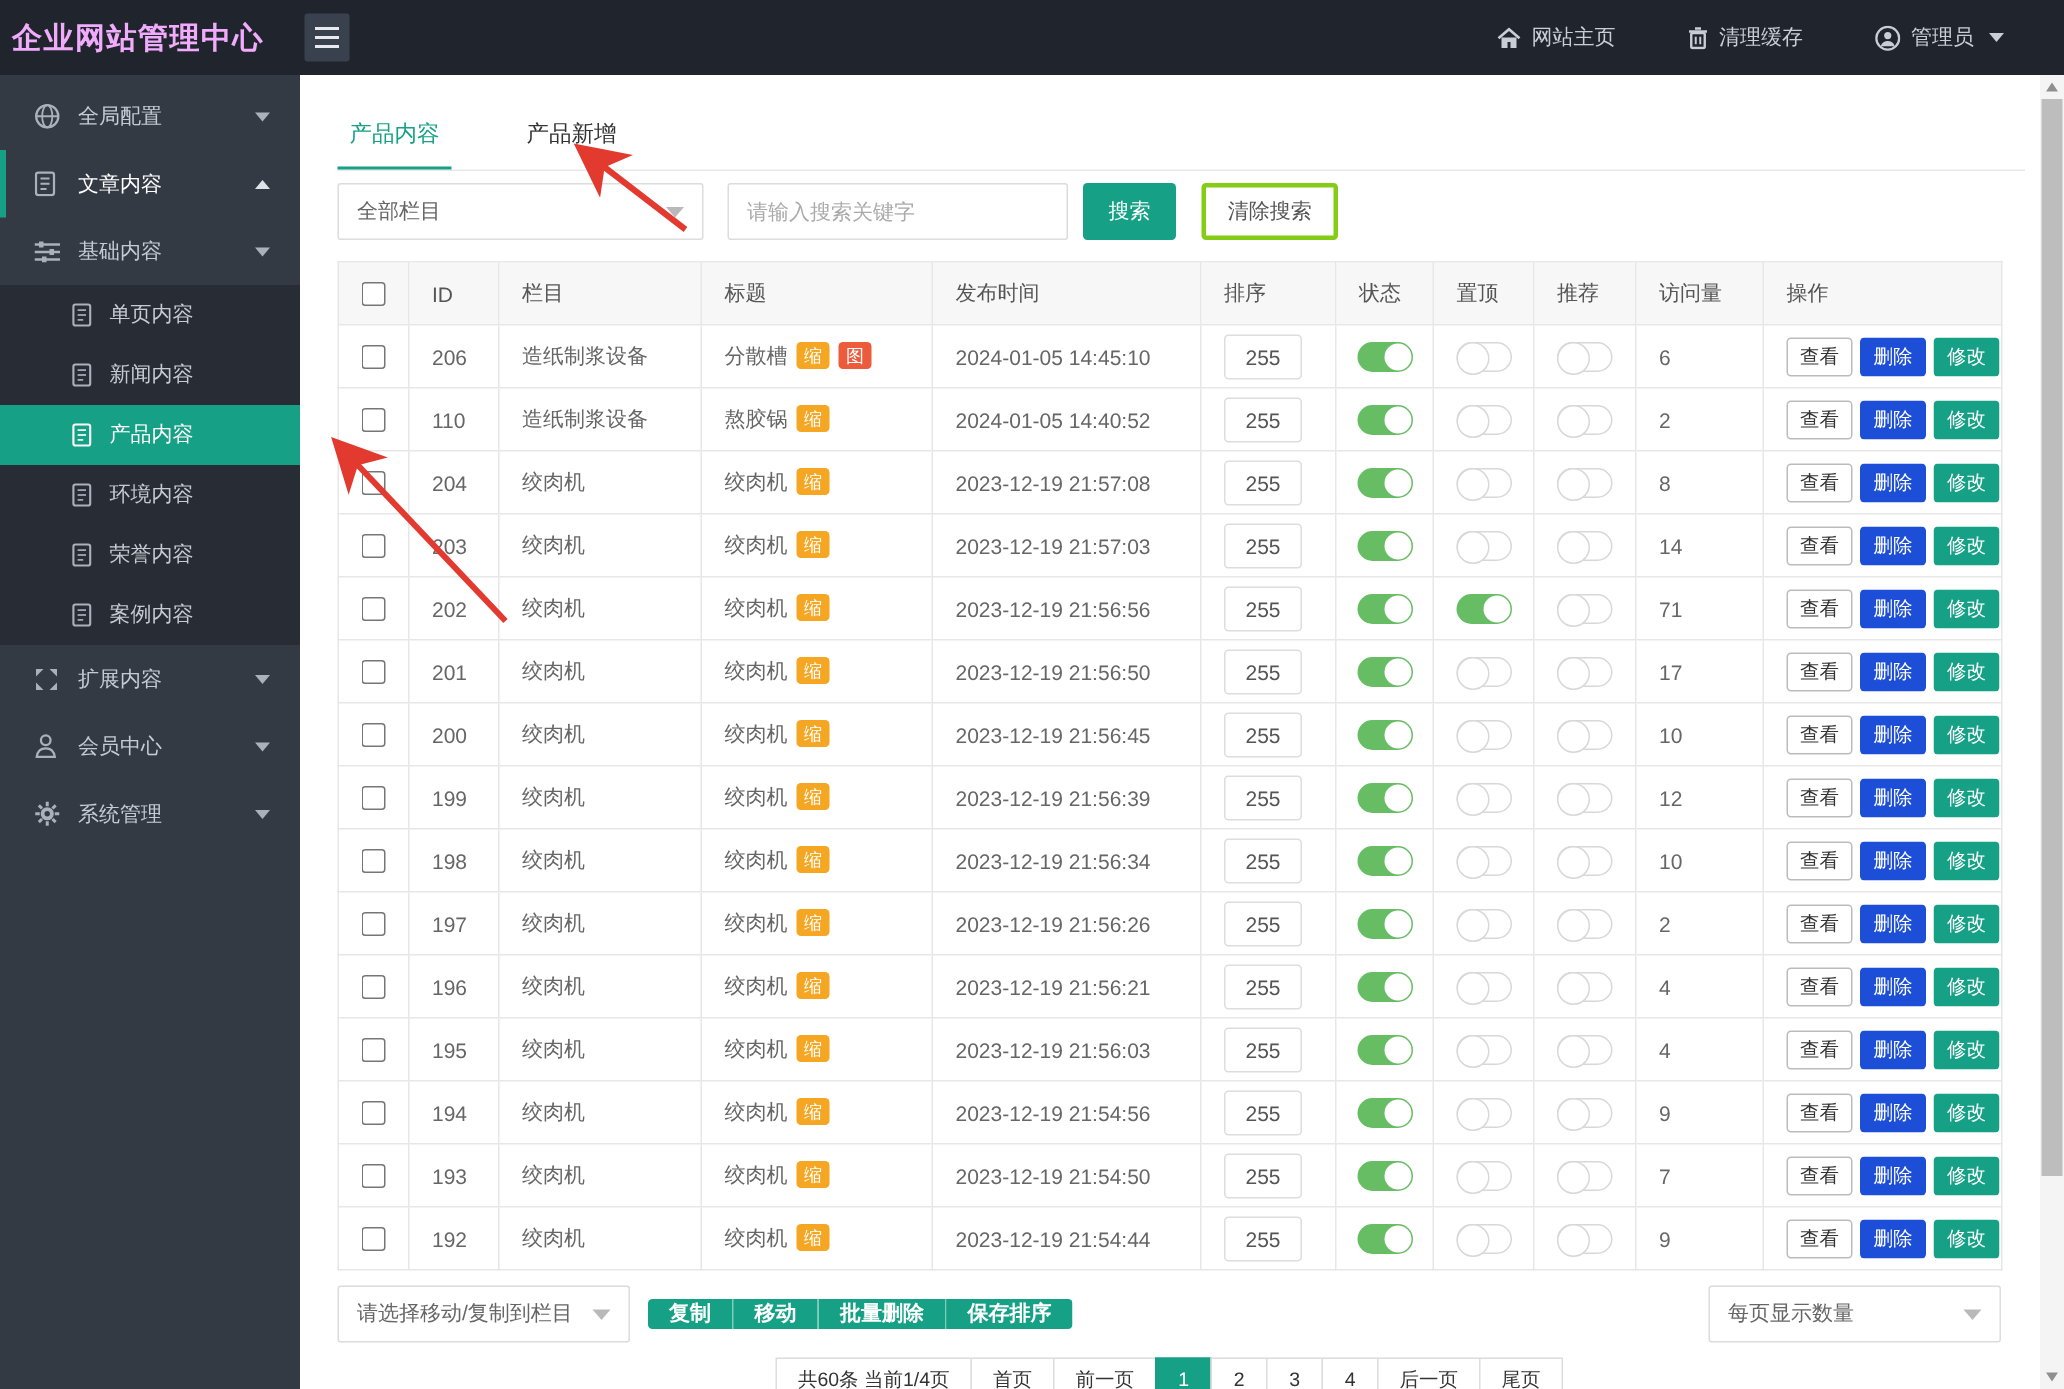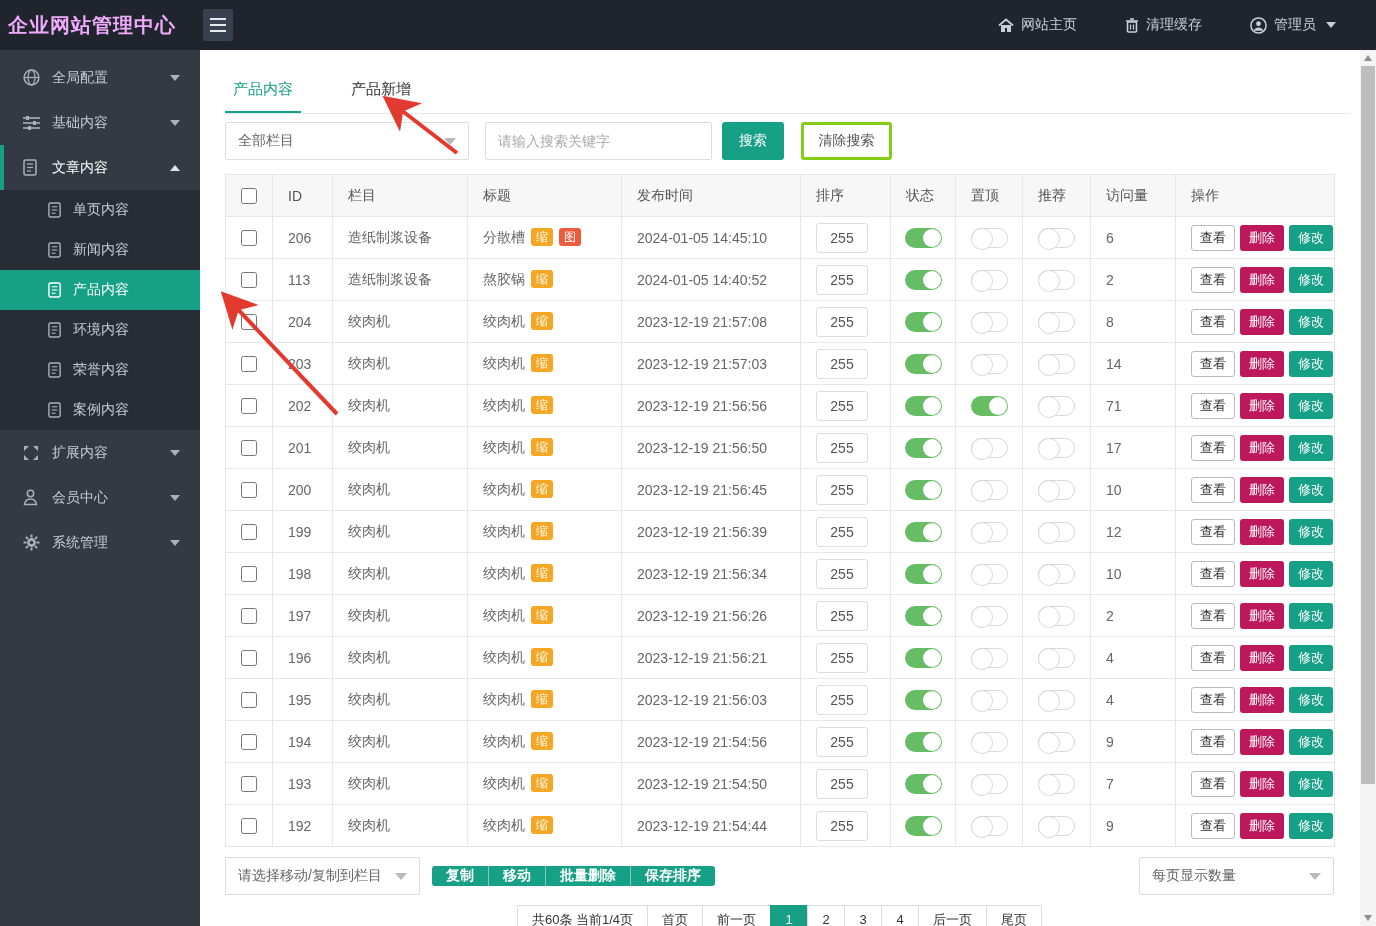--- a/index.html
+++ b/index.html
@@ -62,21 +62,21 @@
   .badge.thumb { background:#f5a623; }
   .badge.image { background:#eb5b3c; }
   .sort-input { width:52px; height:30px; border:1px solid #ddd; border-radius:3px; text-align:center; font-size:14px; color:#555; outline:none; font-family:inherit; }
   .toggle { display:inline-block; position:relative; width:37px; height:20px; border-radius:10px; vertical-align:middle; cursor:pointer; }
   .toggle.on { background:#67bd63; }
   .toggle.on::after { content:""; position:absolute; right:1px; top:1px; width:18px; height:18px; border-radius:50%; background:#fff; }
   .toggle.off { background:#fff; border:1px solid #d8d8d8; }
   .toggle.off::after { content:""; position:absolute; left:-1px; top:-1px; width:20px; height:20px; border-radius:50%; background:#fff; border:1px solid #d8d8d8; }
   .abtn { display:inline-block; height:26px; line-height:24px; padding:0 8px; margin-right:5px; border-radius:3px; font-size:13px; cursor:pointer; border:1px solid transparent; font-family:inherit; }
   .abtn.view { background:#fff; border-color:#bbb; color:#333; }
-  .abtn.delete { background:#be185d; color:#fff; }
+  .abtn.delete { background:#1d4ed8; color:#fff; }
   .abtn.edit { background:#16a085; color:#fff; }
 
   
   .foot-row { display:flex; align-items:center; margin:10px 0 0 25px; width:1109px; }
   .w195 { width:195px; }
   .group { display:flex; margin-left:12px; }
   .gbtn { height:20px; padding:0 14px; background:#16a085; color:#fff; border:none; border-left:1px solid rgba(255,255,255,.45); font-size:14px; font-weight:bold; cursor:pointer; font-family:inherit; }
   .gbtn:first-child { border-left:none; border-radius:3px 0 0 3px; }
   .gbtn:last-child { border-radius:0 3px 3px 0; }
   .foot-right { margin-left:auto; }
@@ -151,45 +151,45 @@
         <span class="sicon">
           <svg width="17" height="17" viewBox="0 0 17 17">
               <circle cx="8.5" cy="8.5" r="7.4" fill="none" stroke="currentColor" stroke-width="1.5"></circle>
               <ellipse cx="8.5" cy="8.5" rx="3.4" ry="7.4" fill="none" stroke="currentColor" stroke-width="1.2"></ellipse>
               <line x1="1.3" y1="8.5" x2="15.7" y2="8.5" stroke="currentColor" stroke-width="1.2"></line>
             </svg>
         </span>
         <span>全局配置</span>
         <span class="scaret caret-down"></span>
       </div>
+      <div class="sitem parent-active">
+        <span class="sicon">
+          <svg width="15" height="17" viewBox="0 0 15 17">
+              <rect x="1" y="1" width="12" height="15" rx="1.5" fill="none" stroke="currentColor" stroke-width="1.5"></rect>
+              <line x1="4" y1="5" x2="10" y2="5" stroke="currentColor" stroke-width="1.2"></line>
+              <line x1="4" y1="8.5" x2="10" y2="8.5" stroke="currentColor" stroke-width="1.2"></line>
+              <line x1="4" y1="12" x2="8" y2="12" stroke="currentColor" stroke-width="1.2"></line>
+            </svg>
+        </span>
+        <span>文章内容</span>
+        <span class="scaret caret-up"></span>
+      </div>
       <div class="sitem">
         <span class="sicon">
           <svg width="17" height="15" viewBox="0 0 17 15">
               <line x1="0" y1="3" x2="17" y2="3" stroke="currentColor" stroke-width="1.6"></line>
               <rect x="3" y="1" width="3" height="4" fill="currentColor"></rect>
               <line x1="0" y1="8" x2="17" y2="8" stroke="currentColor" stroke-width="1.6"></line>
               <rect x="10" y="6" width="3" height="4" fill="currentColor"></rect>
               <line x1="0" y1="13" x2="17" y2="13" stroke="currentColor" stroke-width="1.6"></line>
               <rect x="5" y="11" width="3" height="4" fill="currentColor"></rect>
             </svg>
         </span>
         <span>基础内容</span>
         <span class="scaret caret-down"></span>
-      </div>
-      <div class="sitem parent-active">
-        <span class="sicon">
-          <svg width="15" height="17" viewBox="0 0 15 17">
-              <rect x="1" y="1" width="12" height="15" rx="1.5" fill="none" stroke="currentColor" stroke-width="1.5"></rect>
-              <line x1="4" y1="5" x2="10" y2="5" stroke="currentColor" stroke-width="1.2"></line>
-              <line x1="4" y1="8.5" x2="10" y2="8.5" stroke="currentColor" stroke-width="1.2"></line>
-              <line x1="4" y1="12" x2="8" y2="12" stroke="currentColor" stroke-width="1.2"></line>
-            </svg>
-        </span>
-        <span>文章内容</span>
-        <span class="scaret caret-up"></span>
       </div>
 
       <div class="submenu" id="submenu">
           <div class="subitem">
             <span class="sicon">
               <svg width="14" height="16" viewBox="0 0 15 17">
                 <rect x="1" y="1" width="12" height="15" rx="1.5" fill="none" stroke="currentColor" stroke-width="1.5"></rect>
                 <line x1="4" y1="5" x2="10" y2="5" stroke="currentColor" stroke-width="1.2"></line>
                 <line x1="4" y1="8.5" x2="10" y2="8.5" stroke="currentColor" stroke-width="1.2"></line>
                 <line x1="4" y1="12" x2="8" y2="12" stroke="currentColor" stroke-width="1.2"></line>
@@ -354,21 +354,21 @@
             <td>2024-01-05 14:45:10</td>
             <td><input class="sort-input" type="text" value="255" style=""></td>
             <td class="c-center"><span class="toggle on"></span></td>
             <td class="c-center"><span class="toggle off"></span></td>
             <td class="c-center"><span class="toggle off"></span></td>
             <td>6</td>
             <td><button class="abtn view">查看</button><button class="abtn delete">删除</button><button class="abtn edit">修改</button></td>
           </tr>
           <tr>
             <td class="c-center"><input class="rowcheck" type="checkbox" style=""></td>
-            <td>113</td>
+            <td>110</td>
             <td>造纸制浆设备</td>
             <td><span>熬胶锅</span><span class="badge thumb">缩</span></td>
             <td>2024-01-05 14:40:52</td>
             <td><input class="sort-input" type="text" value="255" style=""></td>
             <td class="c-center"><span class="toggle on"></span></td>
             <td class="c-center"><span class="toggle off"></span></td>
             <td class="c-center"><span class="toggle off"></span></td>
             <td>2</td>
             <td><button class="abtn view">查看</button><button class="abtn delete">删除</button><button class="abtn edit">修改</button></td>
           </tr>

